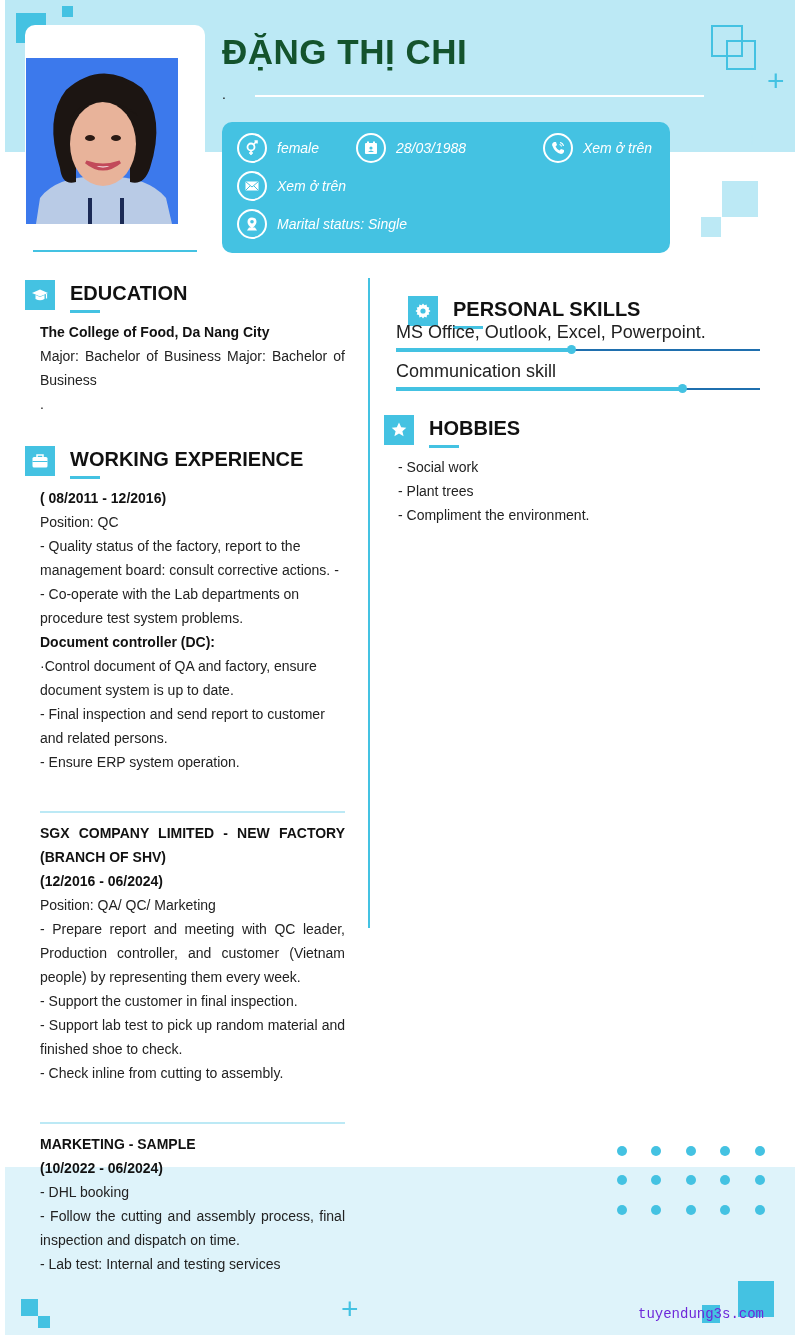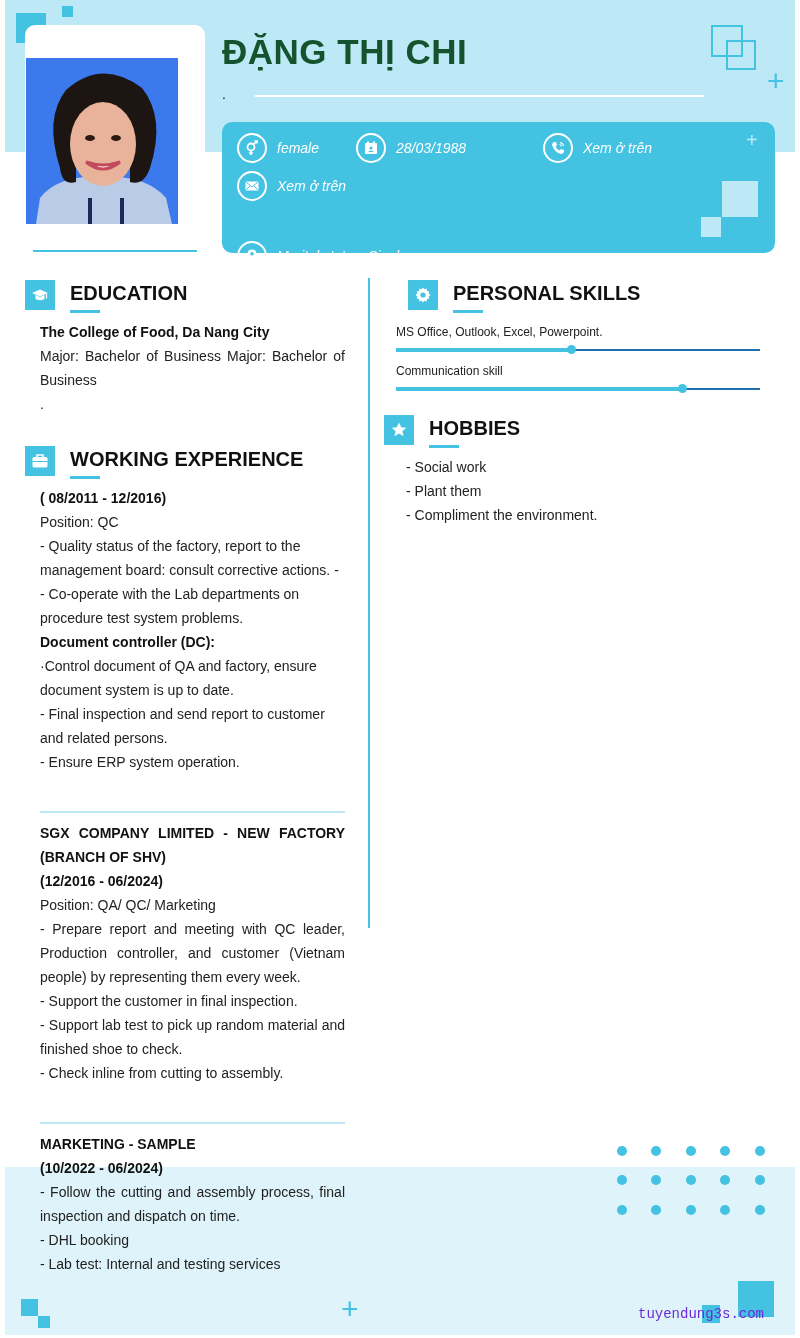--- a/index.html
+++ b/index.html
@@ -17,40 +17,40 @@
   .photo { left: 26px; top: 58px; width: 152px; height: 166px; background: #3c79ec; overflow: hidden; }
   .photo-underline { left: 33px; top: 250px; width: 164px; height: 2px; background: #44c2e2; }
 
   .name { left: 222px; top: 32px; font-size: 35px; font-weight: bold; color: #14532d; letter-spacing: 0.5px; }
   .subtitle { left: 222px; top: 86px; font-size: 14px; color: #111; }
   .name-line { left: 255px; top: 95px; width: 449px; height: 2px; background: #fff; }
 
   .outline-sq { border: 2px solid #44c2e2; background: transparent; }
   .plus { color: #44c2e2; font-size: 30px; line-height: 1; font-weight: 300; }
 
-  .info-card { left: 222px; top: 122px; width: 553px; height: 131px; background: #44c2e2; border-radius: 10px; }
+  .info-card { left: 222px; top: 122px; width: 448px; height: 131px; background: #44c2e2; border-radius: 10px; }
   .info-item { position: absolute; display: flex; align-items: center; color: #fff; font-style: italic; font-size: 14px; }
   .info-icon { width: 30px; height: 30px; border: 2px solid #fff; border-radius: 50%; display: flex; align-items: center; justify-content: center; margin-right: 10px; }
   .info-icon svg { width: 16px; height: 16px; }
 
   .section-head { position: absolute; display: flex; align-items: flex-start; }
   .section-icon { width: 30px; height: 30px; background: #44c2e2; display: flex; align-items: center; justify-content: center; margin-right: 15px; }
   .section-icon svg { width: 18px; height: 18px; }
   .section-title { font-size: 20px; font-weight: bold; color: #111; position: relative; line-height: 26px; }
   .section-title::after { content: ""; position: absolute; left: 0; top: 30px; width: 30px; height: 3px; background: #44c2e2; }
 
   .col-text { font-size: 14px; line-height: 24px; color: #222; }
   .bold { font-weight: bold; color: #111; }
   .justify { text-align: justify; }
 
   .v-divider { left: 368px; top: 278px; width: 2px; height: 650px; background: #44c2e2; }
   .h-divider { height: 2px; background: #bce9f5; }
 
   .skill { position: absolute; left: 396px; width: 364px; }
-  .skill-label { font-size: 12px; line-height: 20px; color: #222; }
+  .skill-label { font-size: 18px; line-height: 20px; color: #222; }
   .skill-track { position: relative; height: 2px; background: #1f6fae; margin-top: 7px; }
   .skill-fill { position: absolute; left: 0; top: -1px; height: 4px; background: #44c2e2; }
   .skill-knob { position: absolute; top: -4px; width: 9px; height: 9px; border-radius: 50%; background: #44c2e2; margin-left: -4px; }
 
   .dots { left: 617px; top: 1146px; width: 150px; height: 70px; }
   .dot { position: absolute; width: 10px; height: 10px; border-radius: 50%; background: #44c2e2; }
 
   .watermark { left: 638px; top: 1306px; font-family: "Liberation Mono", monospace; font-size: 14px; color: #6d28d9; }
 </style>
 </head>
@@ -120,21 +120,21 @@
   </div>
   <div class="info-item" style="left:15px;top:49px;">
     <span class="info-icon">
       <svg viewBox="0 0 16 16">
           <rect x="1.5" y="3.5" width="13" height="9" fill="#fff"></rect>
           <path d="M1.5 3.5 L8 9 L14.5 3.5 M1.5 12.5 L6 8 M14.5 12.5 L10 8" stroke="#44c2e2" stroke-width="1" fill="none"></path>
         </svg>
     </span>
     <span>Xem ở trên</span>
   </div>
-  <div class="info-item" style="left:15px;top:87px;margin-top:32px;">
+  <div class="info-item" style="left:15px;top:87px;">
     <span class="info-icon">
       <svg viewBox="0 0 16 16">
           <path d="M8 1.5 Q12.5 1.5 12.5 6 Q12.5 9 8 12.5 Q3.5 9 3.5 6 Q3.5 1.5 8 1.5 Z" fill="#fff"></path>
           <circle cx="8" cy="5.8" r="1.8" fill="#44c2e2"></circle>
           <path d="M3 14.5 L5 11.5 L11 11.5 L13 14.5 Z" fill="#fff"></path>
         </svg>
     </span>
     <span>Marital status: Single</span>
   </div>
   <div class="abs" style="left:524px;top:8px;color:#bce9f5;font-size:20px;line-height:1;">+</div>
@@ -190,26 +190,26 @@
   <div>- Prepare report and meeting with QC leader, Production controller, and customer (Vietnam people) by representing them every week.</div>
   <div>- Support the customer in final inspection.</div>
   <div>- Support lab test to pick up random material and finished shoe to check.</div>
   <div>- Check inline from cutting to assembly.</div>
 </div>
 <div class="abs h-divider" style="left:40px;top:1122px;width:305px;"></div>
 
 <div class="abs col-text justify" style="left:40px;top:1132px;width:305px;">
   <div class="bold">MARKETING - SAMPLE</div>
   <div class="bold">(10/2022 - 06/2024)</div>
+  <div>- DHL booking</div>
   <div>- Follow the cutting and assembly process, final inspection and dispatch on time.</div>
-  <div>- DHL booking</div>
   <div>- Lab test: Internal and testing services</div>
 </div>
 
-<div class="section-head" style="left:384px;top:280px;padding-left:24px;">
+<div class="section-head" style="left:384px;top:296px;padding-left:24px;">
   <span class="section-icon">
     <svg viewBox="0 0 18 18">
         <path d="M9 1.5 L10.4 3.3 L12.6 2.6 L13 4.9 L15.3 5.4 L14.6 7.6 L16.5 9 L14.6 10.4 L15.3 12.6 L13 13.1 L12.6 15.4 L10.4 14.7 L9 16.5 L7.6 14.7 L5.4 15.4 L5 13.1 L2.7 12.6 L3.4 10.4 L1.5 9 L3.4 7.6 L2.7 5.4 L5 4.9 L5.4 2.6 L7.6 3.3 Z" fill="#fff"></path>
         <circle cx="9" cy="9" r="2.6" fill="#44c2e2"></circle>
       </svg>
   </span>
   <span class="section-title">PERSONAL SKILLS</span>
 </div>
 
 <div class="skill" style="top:322px;">
@@ -228,23 +228,23 @@
 </div>
 
 <div class="section-head" style="left:384px;top:415px;">
   <span class="section-icon">
     <svg viewBox="0 0 18 18">
         <path d="M9 1.5 L11.2 6.3 L16.3 6.8 L12.4 10.2 L13.6 15.3 L9 12.6 L4.4 15.3 L5.6 10.2 L1.7 6.8 L6.8 6.3 Z" fill="#fff"></path>
       </svg>
   </span>
   <span class="section-title">HOBBIES</span>
 </div>
-<div class="abs col-text" style="left:398px;top:455px;width:360px;margin-left:8px;">
+<div class="abs col-text" style="left:398px;top:455px;width:360px;">
   <div>- Social work</div>
-  <div>- Plant them</div>
+  <div>- Plant trees</div>
   <div>- Compliment the environment.</div>
 </div>
 
 <div class="abs dots">
   <div class="dot" style="left:0;top:0;"></div>
     <div class="dot" style="left:34px;top:0;"></div>
     <div class="dot" style="left:69px;top:0;"></div>
     <div class="dot" style="left:103px;top:0;"></div>
     <div class="dot" style="left:138px;top:0;"></div>
   <div class="dot" style="left:0;top:29px;"></div>

